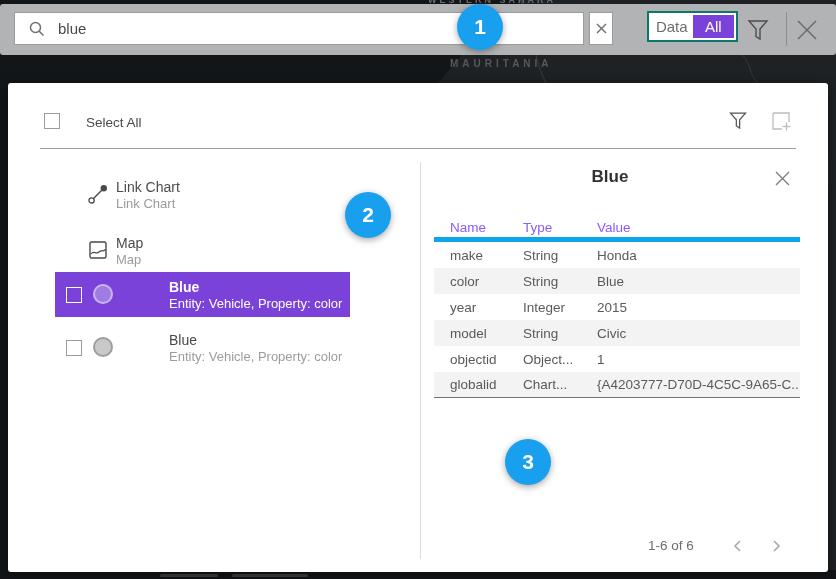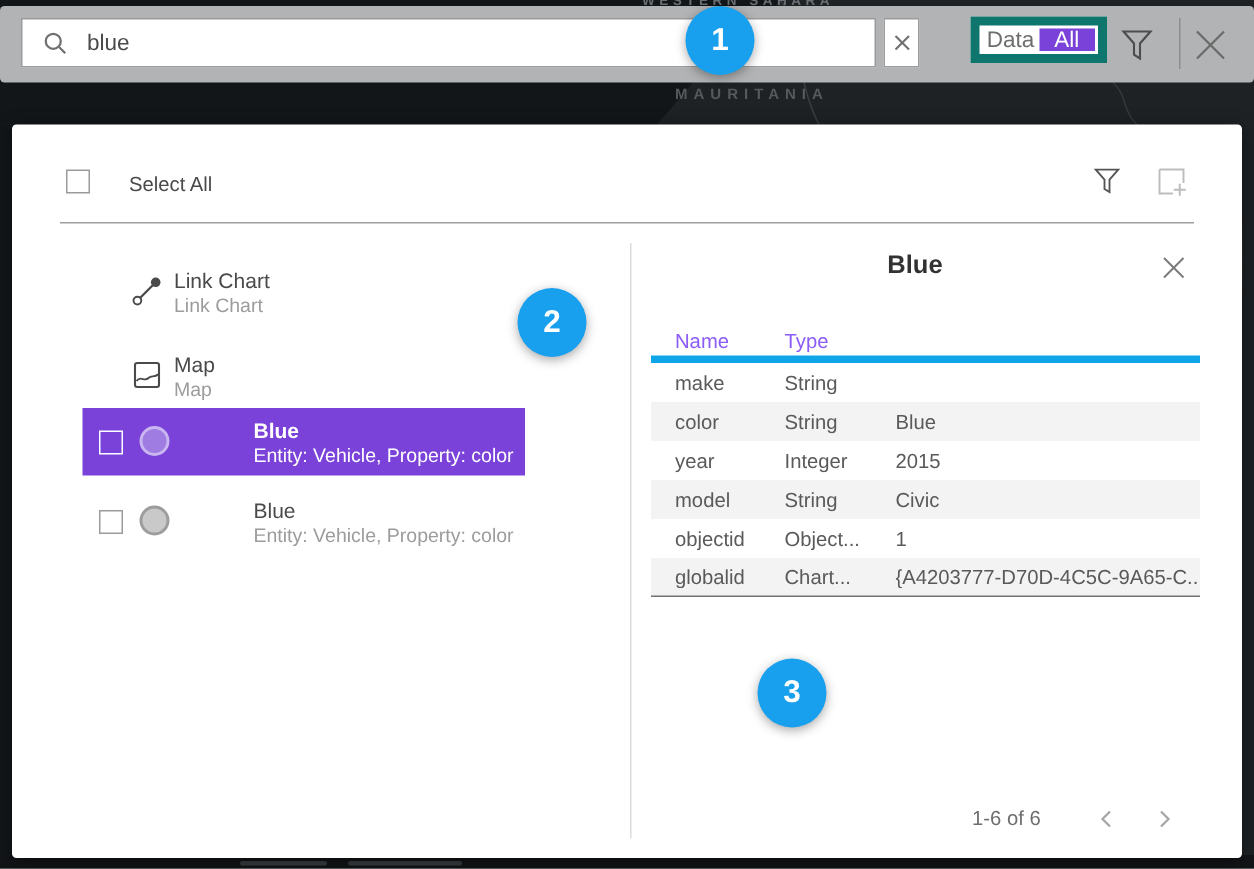--- a/index.html
+++ b/index.html
@@ -30,21 +30,21 @@
     flex:1; border:none; outline:none; background:transparent;
     font-family:inherit; font-size:15px; color:#4a4a4a; padding-left:12px;
   }
   #clear-box {
     position:absolute; left:589px; top:8px; width:24px; height:33px;
     background:#fff; border:1px solid #9b9b9b;
     display:flex; align-items:center; justify-content:center; cursor:pointer;
   }
   #toggle {
     position:absolute; left:647px; top:7px; width:91px; height:31px;
-    background:#fff; border:6px solid #0f766e; padding:2px; display:flex;
+    background:#fff; border:2px solid #0f766e; padding:2px; display:flex;
   }
   .toggle-opt {
     flex:1; display:flex; align-items:center; justify-content:center;
     font-size:15px; color:#6e6e6e; cursor:pointer;
   }
   .toggle-opt.selected { background:var(--accent-purple,#7a42d8); color:#fff; }
   #toolbar-filter-btn { position:absolute; left:746px; top:11px; width:26px; height:30px; background:none; border:none; cursor:pointer; }
   #toolbar-divider { position:absolute; left:786px; top:8px; width:1px; height:34px; background:#8d8d8d; }
   #toolbar-close-btn { position:absolute; left:795px; top:13px; width:26px; height:26px; background:none; border:none; cursor:pointer; }
 
@@ -233,24 +233,26 @@
     <svg width="17" height="17" viewBox="0 0 17 17">
       <line x1="2" y1="2" x2="15" y2="15" stroke="#7a7a7a" stroke-width="1.3"></line>
       <line x1="15" y1="2" x2="2" y2="15" stroke="#7a7a7a" stroke-width="1.3"></line>
     </svg>
   </button>
 
   <div id="detail-table">
     <div class="trow thead">
       <div>Name</div>
       <div>Type</div>
+      <div>Value</div>
     </div>
     <div class="trow">
       <div>make</div>
       <div>String</div>
+      <div>Honda</div>
     </div>
     <div class="trow alt">
       <div>color</div>
       <div>String</div>
       <div>Blue</div>
     </div>
     <div class="trow">
       <div>year</div>
       <div>Integer</div>
       <div>2015</div>

